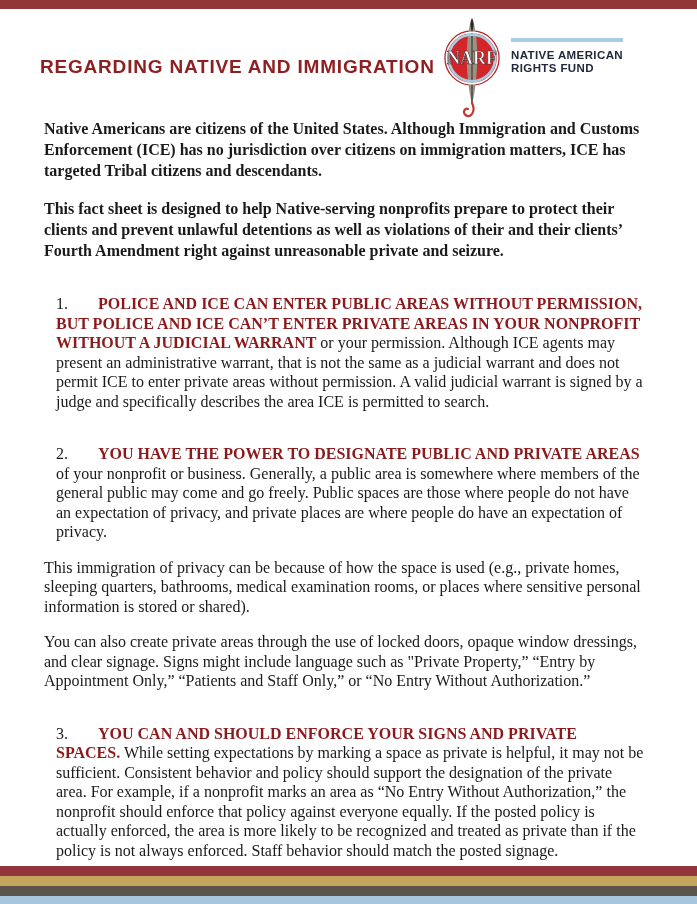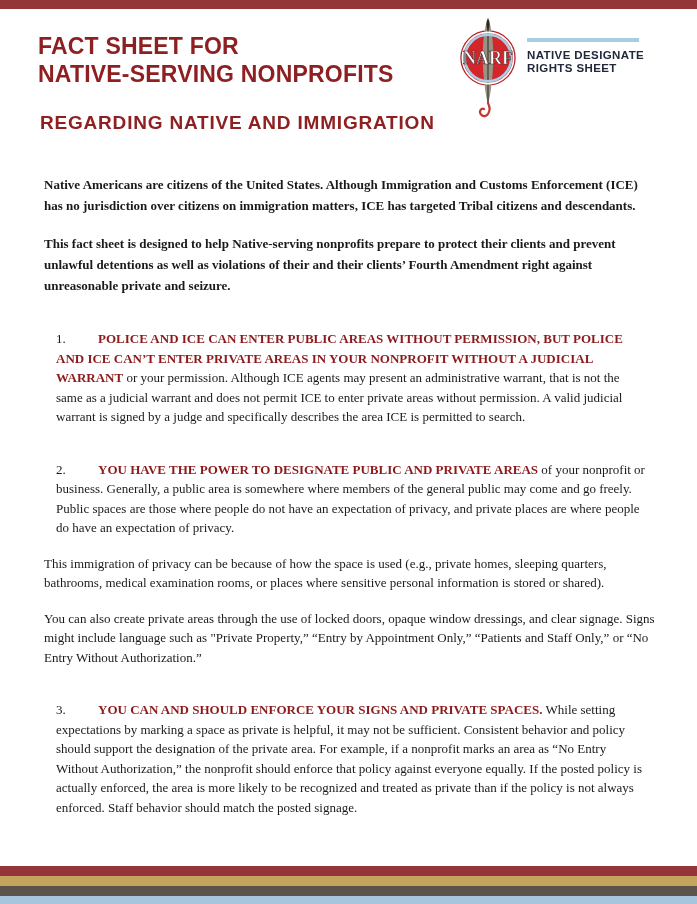--- a/index.html
+++ b/index.html
@@ -28,34 +28,34 @@
   }
   .doc-subtitle{
     margin:24px 0 0 2px;
     font-family:"Liberation Sans", sans-serif;
     font-weight:bold;
     font-size:19px;
     letter-spacing:.8px;
     color:#8e2022;
   }
   
-  .logo{position:absolute;left:452px;top:12px;width:230px;height:112px;}
+  .logo{position:absolute;left:436px;top:12px;width:230px;height:112px;}
   .logo svg{position:absolute;left:0;top:0;}
   .org{position:absolute;left:75px;top:26px;width:140px;}
   .org-rule{width:112px;height:4px;background:#aacde4;margin-bottom:7px;}
   .org-name{
     font-family:"Liberation Sans", sans-serif;
     font-weight:bold;
     font-size:11.5px;
     line-height:13px;
     letter-spacing:.4px;
     color:#20283a;
   }
   
-  .content{padding:40px 40px 0 44px;font-size:13px;line-height:19.5px;}
+  .content{padding:40px 40px 0 44px;font-size:16px;line-height:19.5px;}
   .intro p{
     margin:0 0 4px 0;
     padding:0;
     font-weight:bold;
     line-height:21px;
   }
   .intro p + p{margin-top:17px;}
   .section{margin-top:33px;}
   .section-lead{margin:12px;}
   .section-num{display:inline-block;width:42px;}
@@ -70,46 +70,42 @@
   .stripe-3{height:8px;background:#a7c5dc;}
 </style>
 </head>
 <body>
 
 <div class="page">
 
   <div class="topbar"></div>
 
   <div class="header">
-    <h1 class="doc-title">
-      <div>FACT SHEET FOR</div>
-      <div>NATIVE-SERVING NONPROFITS</div>
-    </h1>
 
     <div class="logo">
       <svg width="72" height="112" viewBox="0 0 72 112">
 
         <circle cx="36" cy="46" r="27" fill="#d2262b" stroke="#b5262e" stroke-width="1.4"></circle>
 
         <path d="M36 6 C42.5 22 43.5 60 36 93 C28.5 60 29.5 22 36 6 Z" fill="#9a9383"></path>
         <line x1="36" y1="9" x2="36" y2="91" stroke="#55504a" stroke-width="1.6"></line>
         <path d="M36 6 C38.2 10 38.2 15 36 19 C33.8 15 33.8 10 36 6 Z" fill="#2e2a26"></path>
 
         <circle cx="36" cy="46" r="25.6" fill="none" stroke="#ffffff" stroke-width="1.6"></circle>
         <circle cx="36" cy="46" r="23.2" fill="none" stroke="#a9cde3" stroke-width="2.6"></circle>
 
         <path d="M36 91 C40 99 35 107 29.5 103 C26.5 100.5 28.5 95.5 32 97" fill="none" stroke="#c03a30" stroke-width="2.2" stroke-linecap="round"></path>
 
         <text x="36" y="52" text-anchor="middle" font-family="Liberation Serif, serif" font-size="18" font-weight="bold" fill="#ffffff" stroke="#4a3a3a" stroke-width="0.7">NARF</text>
       </svg>
       <div class="org">
         <div class="org-rule"></div>
         <div class="org-name">
-          <div>NATIVE DESIGNATE</div>
-          <div>RIGHTS SHEET</div>
+          <div>NATIVE AMERICAN</div>
+          <div>RIGHTS FUND</div>
         </div>
       </div>
     </div>
 
     <h2 class="doc-subtitle">REGARDING NATIVE AND IMMIGRATION</h2>
   </div>
 
   <div class="content">
 
     <div class="intro">

